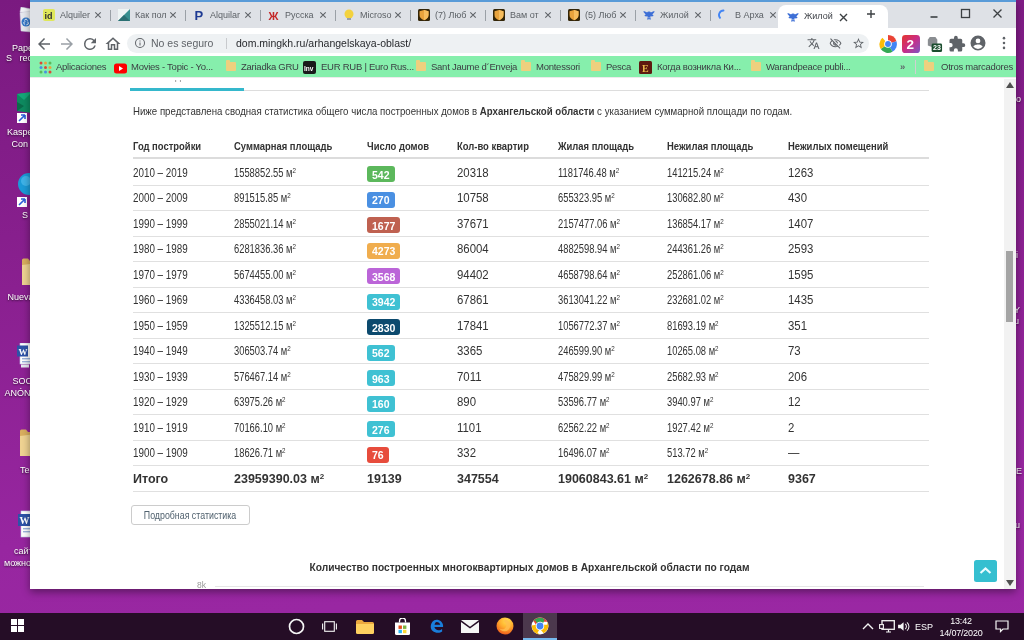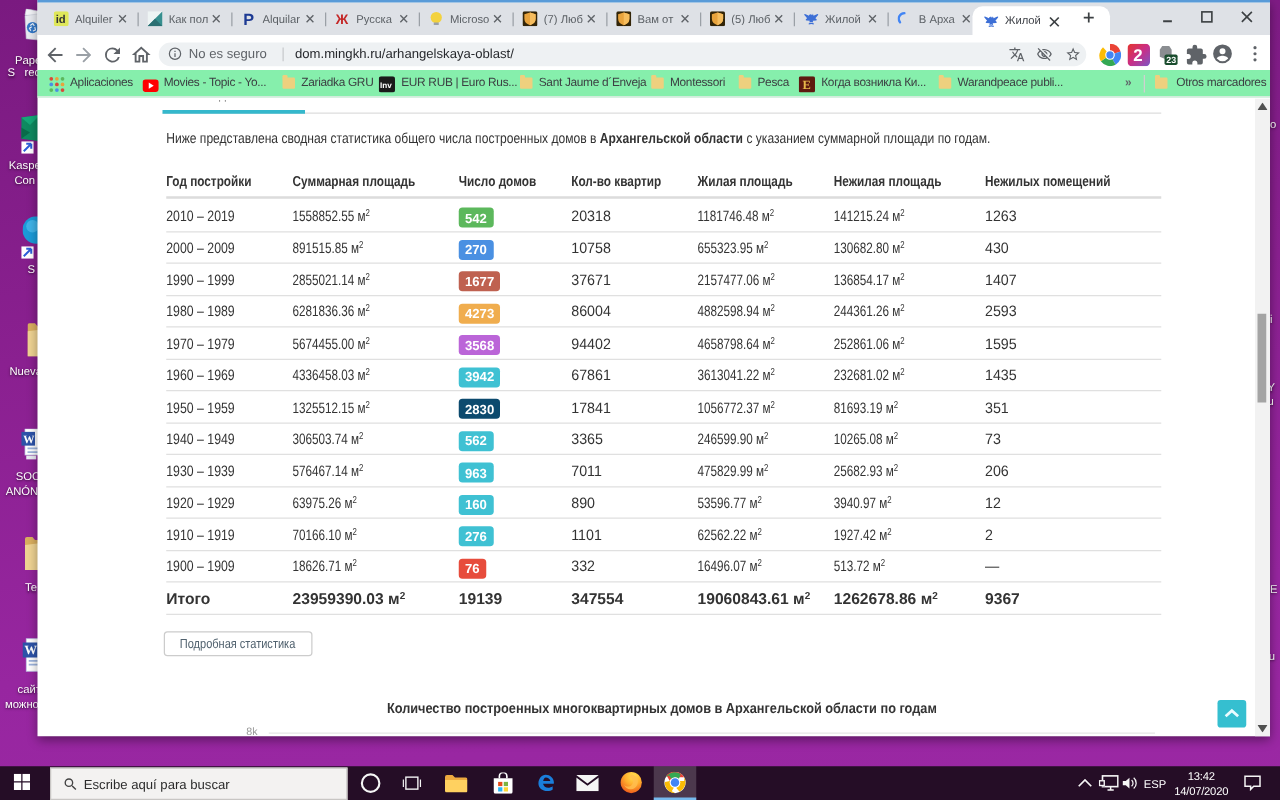--- a/index.html
+++ b/index.html
@@ -559,26 +559,20 @@
   </div>
 </div>
 
 <div id="taskbar">
   <svg style="position:absolute;left:11px;top:6px" width="13" height="13" viewBox="0 0 13 13">
       <rect x="0" y="0" width="6" height="6" fill="#fff"></rect>
       <rect x="7" y="0" width="6" height="6" fill="#fff"></rect>
       <rect x="0" y="7" width="6" height="6" fill="#fff"></rect>
       <rect x="7" y="7" width="6" height="6" fill="#fff"></rect>
     </svg>
-  <div id="searchbox">
-    <svg style="position:absolute;left:9px;top:6px" width="13" height="13" viewBox="0 0 24 24">
-        <path d="M15.5 14h-.79l-.28-.27A6.47 6.47 0 0 0 16 9.5 6.5 6.5 0 1 0 9.5 16c1.61 0 3.09-.59 4.23-1.57l.27.28v.79l5 4.99L20.49 19l-4.99-5zm-6 0A4.5 4.5 0 1 1 14 9.5 4.5 4.5 0 0 1 9.5 14z" fill="#444"></path>
-      </svg>
-    <div style="position:absolute;left:26px;top:7px;font-size:10.5px;color:#2b2b2b">Escribe aquí para buscar</div>
-  </div>
   <svg style="position:absolute;left:288px;top:5px" width="17" height="17" viewBox="0 0 17 17">
       <circle cx="8.5" cy="8.5" r="7" fill="none" stroke="#f5f5f5" stroke-width="1.7"></circle>
     </svg>
   <svg style="position:absolute;left:322px;top:6px" width="15" height="15" viewBox="0 0 15 15">
       <rect x="2.7" y="2.7" width="9.6" height="9.6" fill="none" stroke="#f5f5f5" stroke-width="1.1"></rect>
       <path d="M0.6 4.5 v6 M14.4 4.5 v6" stroke="#f5f5f5" stroke-width="1.1"></path>
     </svg>
   <svg style="position:absolute;left:356px;top:7px" width="18" height="14" viewBox="0 0 18 14">
       <path d="M0 1.5 Q0 0 1.5 0 L6 0 L8 2 L16.5 2 Q18 2 18 3.5 L18 4 L0 4 Z" fill="#eca93f"></path>
       <path d="M0 4 L18 4 L18 12.5 Q18 14 16.5 14 L1.5 14 Q0 14 0 12.5 Z" fill="#ffd160"></path>

